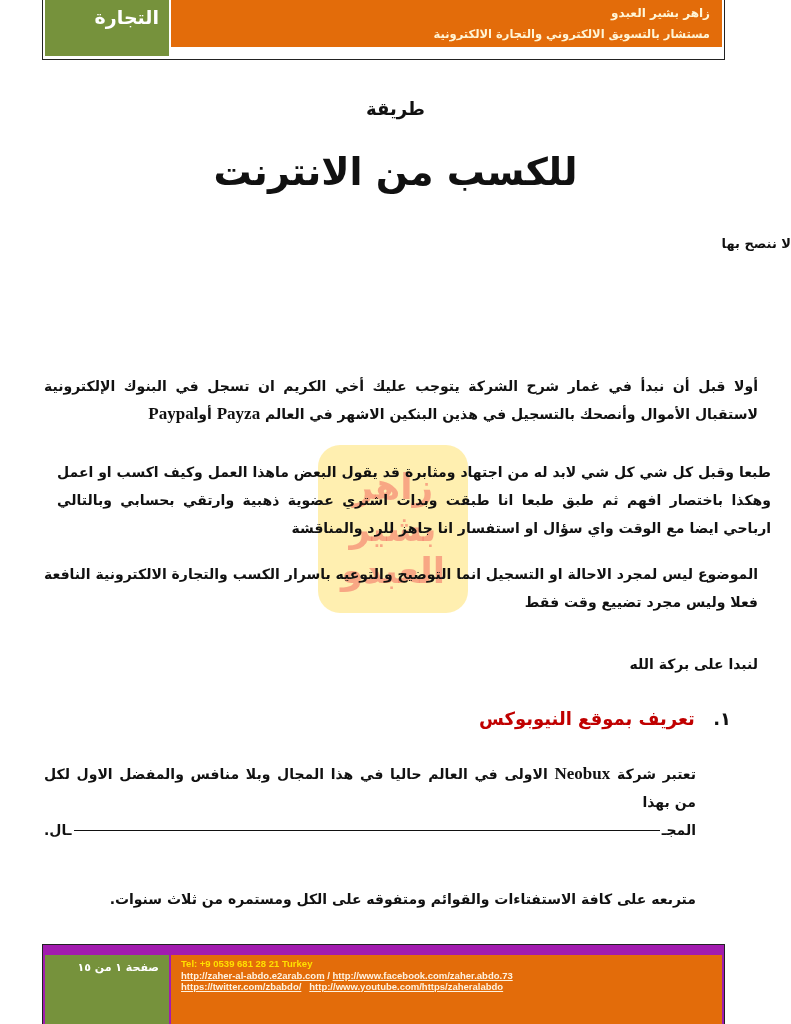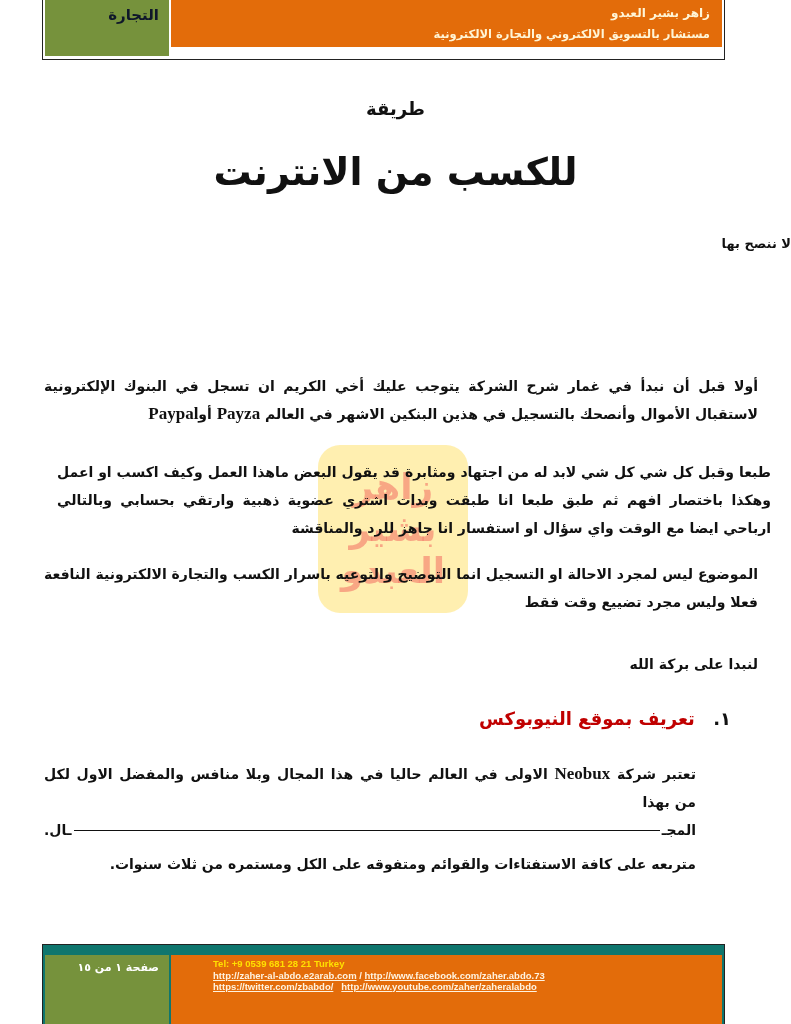--- a/index.html
+++ b/index.html
@@ -2,53 +2,53 @@
 <html><head>
 <meta charset="utf-8">
 <style>
   html, body { margin:0; padding:0; }
   body { width:791px; height:1024px; background:#ffffff; position:relative; overflow:hidden;
          font-family:"DejaVu Sans", sans-serif; color:#111; }
   .hdr { position:absolute; left:42px; top:0; width:683px; height:60px; border:1px solid #222; border-top:none;
          box-sizing:border-box; background:#fff; }
   .hdr .green { position:absolute; left:2px; top:0; width:124px; height:56px; background:#76923c; }
   .hdr .orange { position:absolute; left:128px; top:0; right:2px; height:47px; background:#e36c0a; }
-  .hdr .sect { position:absolute; right:10px; top:6px; color:#0f172a; font-weight:bold; font-size:15px; direction:rtl; }
+  .hdr .sect { position:absolute; right:10px; top:6px; color:#ffffff; font-weight:bold; font-size:19px; direction:rtl; }
   .hdr .name { position:absolute; right:12px; top:6px; color:#fff5d6; font-weight:bold; font-size:12px; direction:rtl; }
   .hdr .role { position:absolute; right:12px; top:27px; color:#fff5d6; font-weight:bold; font-size:11.5px; direction:rtl; }
 
   .subtitle { position:absolute; top:98px; left:0; width:791px; text-align:center; font-weight:bold; font-size:18px; direction:rtl; }
   .title { position:absolute; top:150px; left:0; width:791px; text-align:center; font-weight:900; font-size:38px; direction:rtl; }
   .note { position:absolute; top:236px; left:0; width:791px; text-align:right; font-weight:bold; font-size:13px; direction:rtl; }
 
   .para { position:absolute; left:44px; width:714px; direction:rtl; text-align:justify; font-size:14px; font-weight:bold; line-height:28px; }
   .p1 { top:372px; }
   .p2 { top:458px;margin-left:13px; }
   .p3 { top:560px; }
   .p4 { top:650px; }
   .latin { font-family:"Liberation Serif", serif; font-weight:bold; font-size:17px; }
   .item { position:absolute; top:708px; right:60px; direction:rtl; font-size:18px; font-weight:bold; }
   .item .num { color:#111; margin-left:12px; }
   .item .lbl { color:#c00000; }
   .p5 { top:760px; width:652px; left:44px; }
   .p5 .line2 { display:flex; align-items:center; }
   .p5 .rule { flex:1; height:1px; background:#111; margin:0 2px; }
-  .p6 { top:850px; left:44px; width:652px; }
+  .p6 { top:885px; left:44px; width:652px; }
 
   .wm { position:absolute; left:318px; top:445px; width:150px; height:168px; background:rgba(255,220,80,0.45);
         border-radius:22px; overflow:hidden; }
   .wm .wmtxt { position:absolute; inset:0; display:flex; flex-direction:column; align-items:center; justify-content:center;
         color:rgba(240,80,80,0.45); font-weight:900; font-size:36px; line-height:42px; direction:rtl; }
 
   .ftr { position:absolute; left:42px; top:944px; width:683px; height:80px; border:1px solid #222; border-bottom:none;
-         box-sizing:border-box; background:#0f766e; }
+         box-sizing:border-box; background:#a21caf; }
   .ftr .green { position:absolute; left:2px; top:10px; width:124px; bottom:0; background:#76923c; }
   .ftr .orange { position:absolute; left:128px; top:10px; right:2px; bottom:0; background:#e36c0a; }
   .ftr .page { position:absolute; right:10px; top:6px; color:#fff; font-size:11px; font-weight:bold; direction:rtl; }
-  .ftr .lines { position:absolute; left:10px; top:3px; font-family:"Liberation Sans", sans-serif; font-size:9.5px; line-height:11.5px; font-weight:bold;margin-left:32px; }
+  .ftr .lines { position:absolute; left:10px; top:3px; font-family:"Liberation Sans", sans-serif; font-size:9.5px; line-height:11.5px; font-weight:bold; }
   .ftr .yl { color:#ffe000; }
   .ftr a { color:#fff3e0; text-decoration:underline; }
 </style>
 </head>
 <body>
 
 <div class="hdr">
   <div class="green">
     <span class="sect">التجارة</span>
   </div>
@@ -95,16 +95,16 @@
 <div class="para p6">مترىعه على كافة الاستفتاءات والقوائم ومتفوقه على الكل ومستمره من ثلاث سنوات.</div>
 
 <div class="ftr">
   <div class="green">
     <span class="page">صفحة ١ من ١٥</span>
   </div>
   <div class="orange">
     <div class="lines">
       <div class="yl">Tel: +9 0539 681 28 21 Turkey</div>
       <div><a>http://zaher-al-abdo.e2arab.com</a><span style="color:#fff3e0"> / </span><a>http://www.facebook.com/zaher.abdo.73</a></div>
-      <div><a>https://twitter.com/zbabdo/</a>&nbsp;&nbsp;&nbsp;<a>http://www.youtube.com/zaher/zaheralabdo</a></div>
+      <div><a>https://twitter.com/zbabdo/</a>&nbsp;&nbsp;&nbsp;<a>http://www.youtube.com/https/zaheralabdo</a></div>
     </div>
   </div>
 </div>
 
 </body></html>

